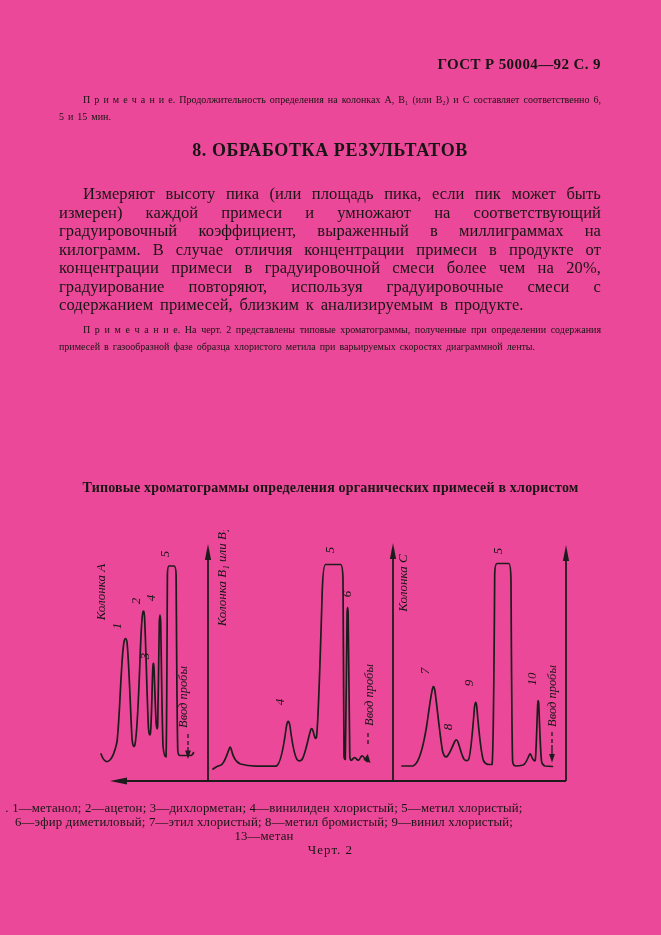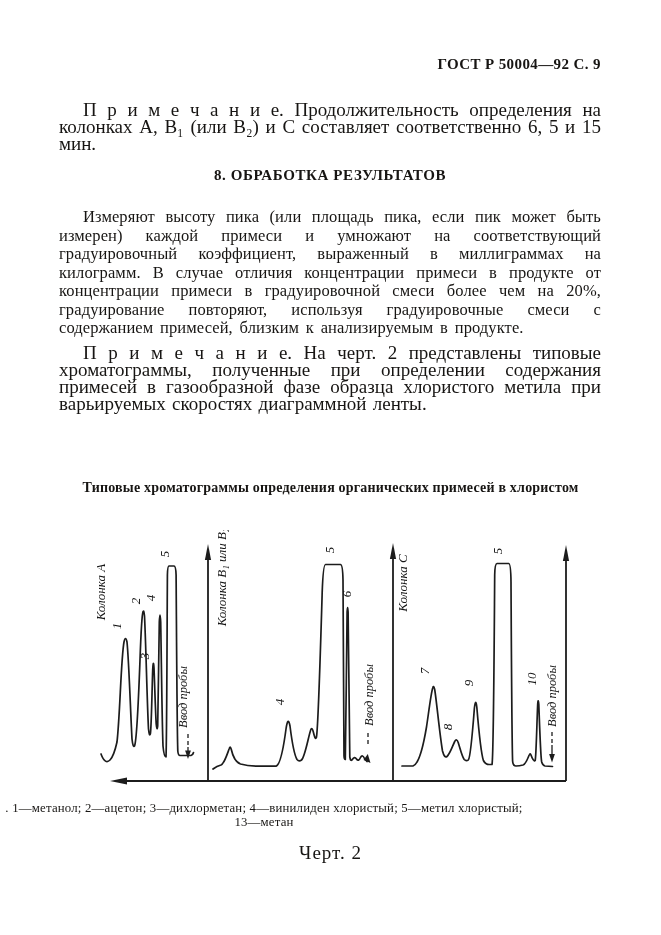--- a/index.html
+++ b/index.html
@@ -1,51 +1,51 @@
 <!DOCTYPE html>
 <html><head>
 <meta charset="utf-8">
 <style>
   html,body{margin:0;padding:0;background:#e8e8e8;}
   .page{
-    position:relative;width:661px;height:935px;background:#ffffff;
+    position:relative;width:661px;height:935px;background:#ec4899;
     color:#171513;font-family:"Liberation Serif","DejaVu Serif",serif;
     overflow:hidden;margin:0 auto;
   }
   .header{
     position:absolute;top:56px;left:0;width:601px;text-align:right;
     font-weight:700;font-size:15px;letter-spacing:.4px;white-space:nowrap;
   }
   .textcol{position:absolute;left:59px;top:90px;width:542px;}
   .para{
     margin:0;font-size:16.5px;line-height:18.5px;text-align:justify;
     text-indent:24px;word-spacing:2.5px;letter-spacing:.1px;
   }
   .note{
-    margin:11px 0 0 0;font-size:19px;line-height:17px;text-align:justify;
+    margin:1px 0 0 0;font-size:10px;line-height:17px;text-align:justify;
     text-indent:24px;word-spacing:1.5px;font-family:Liberation Serif, serif;
   }
   .heading{
-    margin:15px 0 0 0;text-align:center;font-weight:700;font-size:15px;
+    margin:15px 0 0 0;text-align:center;font-weight:700;font-size:18px;
     letter-spacing:.6px;
   }
   .mt10{margin-top:24px;}
   .mt6{margin-top:6px;}
   .figtitle{
     position:absolute;top:479px;left:0;width:661px;text-align:center;
     font-weight:700;font-size:14px;line-height:17px;letter-spacing:.2px;
   }
   .figure{position:absolute;top:530px;left:0;}
   .legend{
     position:absolute;top:801px;left:0;width:528px;text-align:center;
     font-size:12.8px;line-height:14.2px;letter-spacing:.2px;
   }
   .caption{
     position:absolute;top:842px;left:0;width:661px;text-align:center;
-    font-size:19px;letter-spacing:1px;
+    font-size:13px;letter-spacing:1px;
   }
   
   .ax{stroke:#1c1c1c;stroke-width:1.8;fill:none;}
   .curve{stroke:#1c1c1c;stroke-width:1.7;fill:none;stroke-linecap:round;stroke-linejoin:round;}
   .ah{fill:#1c1c1c;stroke:none;}
   .dash{stroke:#1c1c1c;stroke-width:1.3;stroke-dasharray:4 3;fill:none;}
   .thin{stroke:#1c1c1c;stroke-width:1.3;fill:none;}
   .collabel{font:italic 13px "Liberation Serif","DejaVu Serif",serif;fill:#151515;}
   .pklabel{font:italic 13px "Liberation Serif","DejaVu Serif",serif;fill:#151515;}
   .injlabel{font:italic 12.5px "Liberation Serif","DejaVu Serif",serif;fill:#151515;}
@@ -202,18 +202,19 @@
     <text class="pklabel" x="502" y="21" text-anchor="middle" transform="rotate(-90 502 21)">5</text>
     <text class="pklabel" x="536" y="149" text-anchor="middle" transform="rotate(-90 536 149)">10</text>
 
     <text class="injlabel" x="187" y="167" text-anchor="middle" transform="rotate(-90 187 167)">Ввод пробы</text>
     <text class="injlabel" x="373" y="165" text-anchor="middle" transform="rotate(-90 373 165)">Ввод пробы</text>
     <text class="injlabel" x="556" y="166" text-anchor="middle" transform="rotate(-90 556 166)">Ввод пробы</text>
   </svg>
 
   <div class="legend">
     <div>. 1—метанол; 2—ацетон; 3—дихлорметан; 4—винилиден хлористый; 5—метил хлористый;</div>
+    <div>6—эфир диметиловый; 7—этил хлористый; 8—метил бромистый; 9—винил хлористый;</div>
     <div>13—метан</div>
   </div>
 
   <div class="caption">Черт. 2</div>
 
 </div>
 
 </body></html>

